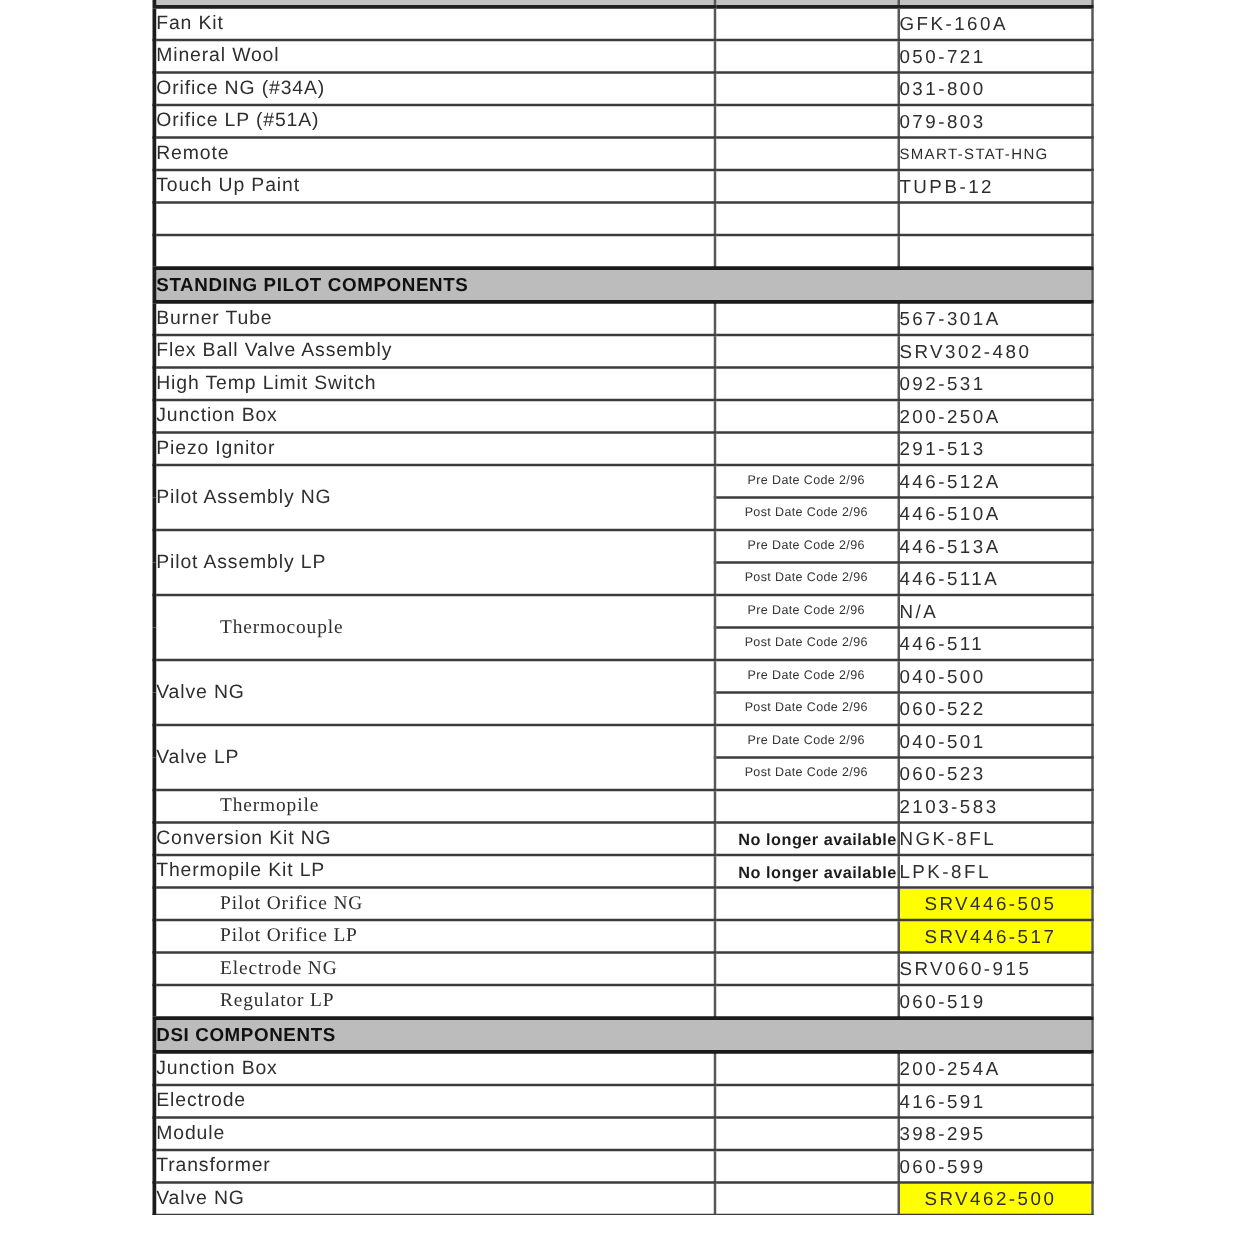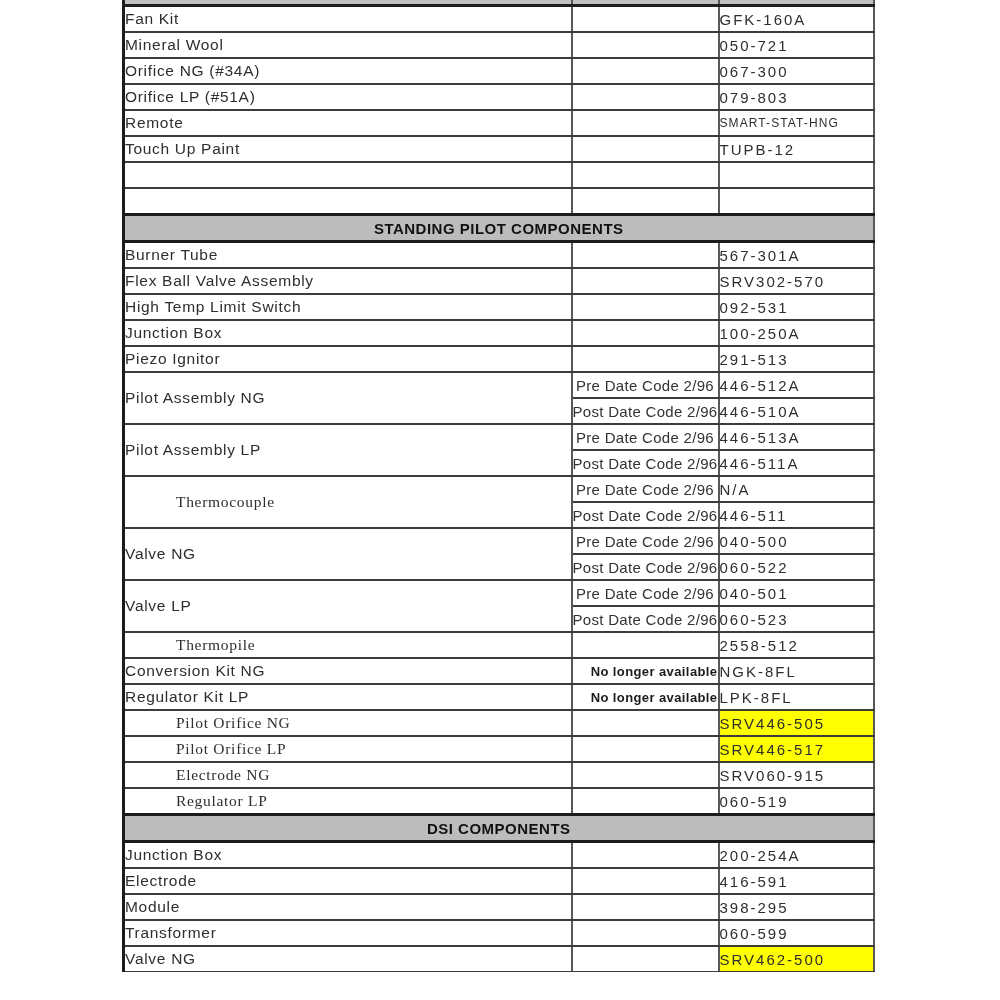--- a/index.html
+++ b/index.html
@@ -18,30 +18,30 @@
     height:24px;padding:0;vertical-align:middle;line-height:1;
     white-space:nowrap;overflow:hidden;
     border-top:2px solid #3c3c3c;border-bottom:2px solid #3c3c3c;
     border-left:2px solid #585858;border-right:2px solid #585858;
   }
   tr.partial-band td{
     height:4px;background:#c2c2c2;border-top:none;border-bottom:3px solid #1f1f1f;
   }
   tr.section-row td{
     background:#bcbcbc;color:#111111;
-    font-size:15px;font-weight:bold;letter-spacing:0.5px;text-align:center;
+    font-size:15px;font-weight:bold;letter-spacing:0.5px;text-align:left;
     border-top:3px solid #1b1b1b;border-bottom:3px solid #1b1b1b;
   }
   td.desc{font-size:15.5px;letter-spacing:0.7px;padding-left:21px;}
   td.desc.indent{padding-left:51px;font-family:Liberation Serif, serif;}
-  td.note{font-size:15px;letter-spacing:0.3px;text-align:center;color:#333333;}
+  td.note{font-size:10px;letter-spacing:0.3px;text-align:center;color:#333333;}
   td.note.nb{font-size:13px;font-weight:bold;letter-spacing:0.4px;color:#1c1c1c;text-align:right;}
   td.part{font-size:15px;letter-spacing:2px;padding-left:14px;}
   td.part.sm-part{font-size:12px;letter-spacing:1.1px;}
-  td.part.hl{background:#ffff00;}
+  td.part.hl{background:#ffff00;padding-left:20px;}
 </style>
 </head>
 <body>
 
 <div class="page">
   <table class="parts">
     <colgroup>
       <col style="width:448px">
       <col style="width:147px">
       <col style="width:155px">
@@ -58,21 +58,21 @@
           <td class="part">GFK-160A</td>
         </tr>
         <tr class="data-row">
           <td class="desc" rowspan="1">Mineral Wool</td>
           <td class="note"></td>
           <td class="part">050-721</td>
         </tr>
         <tr class="data-row">
           <td class="desc" rowspan="1">Orifice NG (#34A)</td>
           <td class="note"></td>
-          <td class="part">067-300</td>
+          <td class="part">031-800</td>
         </tr>
         <tr class="data-row">
           <td class="desc" rowspan="1">Orifice LP (#51A)</td>
           <td class="note"></td>
           <td class="part">079-803</td>
         </tr>
         <tr class="data-row">
           <td class="desc" rowspan="1">Remote</td>
           <td class="note"></td>
           <td class="part sm-part">SMART-STAT-HNG</td>
@@ -96,31 +96,31 @@
           <td class="section-cell" colspan="3">STANDING PILOT COMPONENTS</td>
         </tr>
         <tr class="data-row">
           <td class="desc" rowspan="1">Burner Tube</td>
           <td class="note"></td>
           <td class="part">567-301A</td>
         </tr>
         <tr class="data-row">
           <td class="desc" rowspan="1">Flex Ball Valve Assembly</td>
           <td class="note"></td>
-          <td class="part">SRV302-570</td>
+          <td class="part">SRV302-480</td>
         </tr>
         <tr class="data-row">
           <td class="desc" rowspan="1">High Temp Limit Switch</td>
           <td class="note"></td>
           <td class="part">092-531</td>
         </tr>
         <tr class="data-row">
           <td class="desc" rowspan="1">Junction Box</td>
           <td class="note"></td>
-          <td class="part">100-250A</td>
+          <td class="part">200-250A</td>
         </tr>
         <tr class="data-row">
           <td class="desc" rowspan="1">Piezo Ignitor</td>
           <td class="note"></td>
           <td class="part">291-513</td>
         </tr>
         <tr class="data-row">
           <td class="desc" rowspan="2">Pilot Assembly NG</td>
           <td class="note">Pre Date Code 2/96</td>
           <td class="part">446-512A</td>
@@ -161,29 +161,29 @@
           <td class="note">Pre Date Code 2/96</td>
           <td class="part">040-501</td>
         </tr>
         <tr class="data-row">
           <td class="note">Post Date Code 2/96</td>
           <td class="part">060-523</td>
         </tr>
         <tr class="data-row">
           <td class="desc indent" rowspan="1">Thermopile</td>
           <td class="note"></td>
-          <td class="part">2558-512</td>
+          <td class="part">2103-583</td>
         </tr>
         <tr class="data-row">
           <td class="desc" rowspan="1">Conversion Kit NG</td>
           <td class="note nb">No longer available</td>
           <td class="part">NGK-8FL</td>
         </tr>
         <tr class="data-row">
-          <td class="desc" rowspan="1">Regulator Kit LP</td>
+          <td class="desc" rowspan="1">Thermopile Kit LP</td>
           <td class="note nb">No longer available</td>
           <td class="part">LPK-8FL</td>
         </tr>
         <tr class="data-row">
           <td class="desc indent" rowspan="1">Pilot Orifice NG</td>
           <td class="note"></td>
           <td class="part hl">SRV446-505</td>
         </tr>
         <tr class="data-row">
           <td class="desc indent" rowspan="1">Pilot Orifice LP</td>

